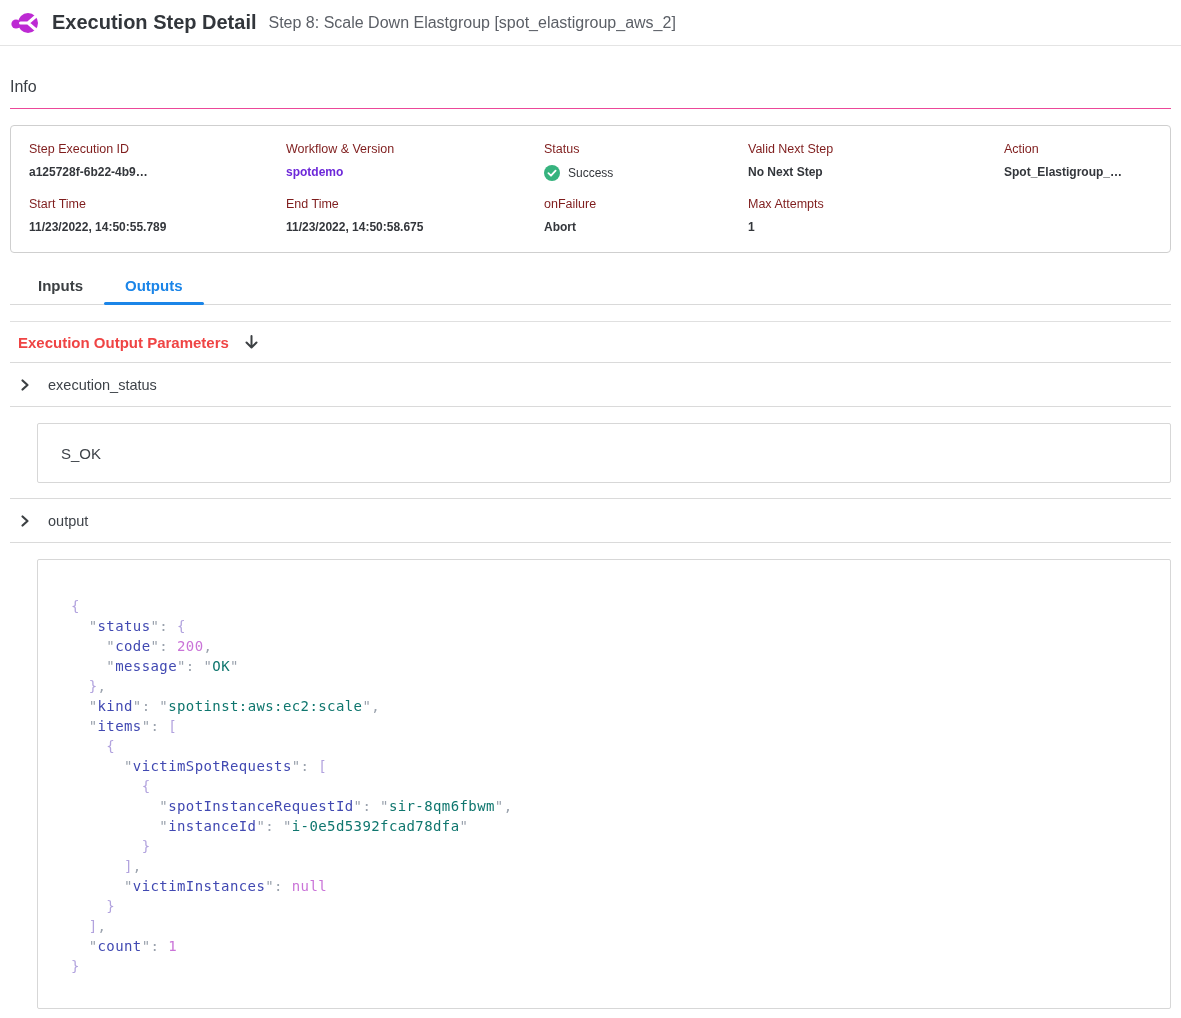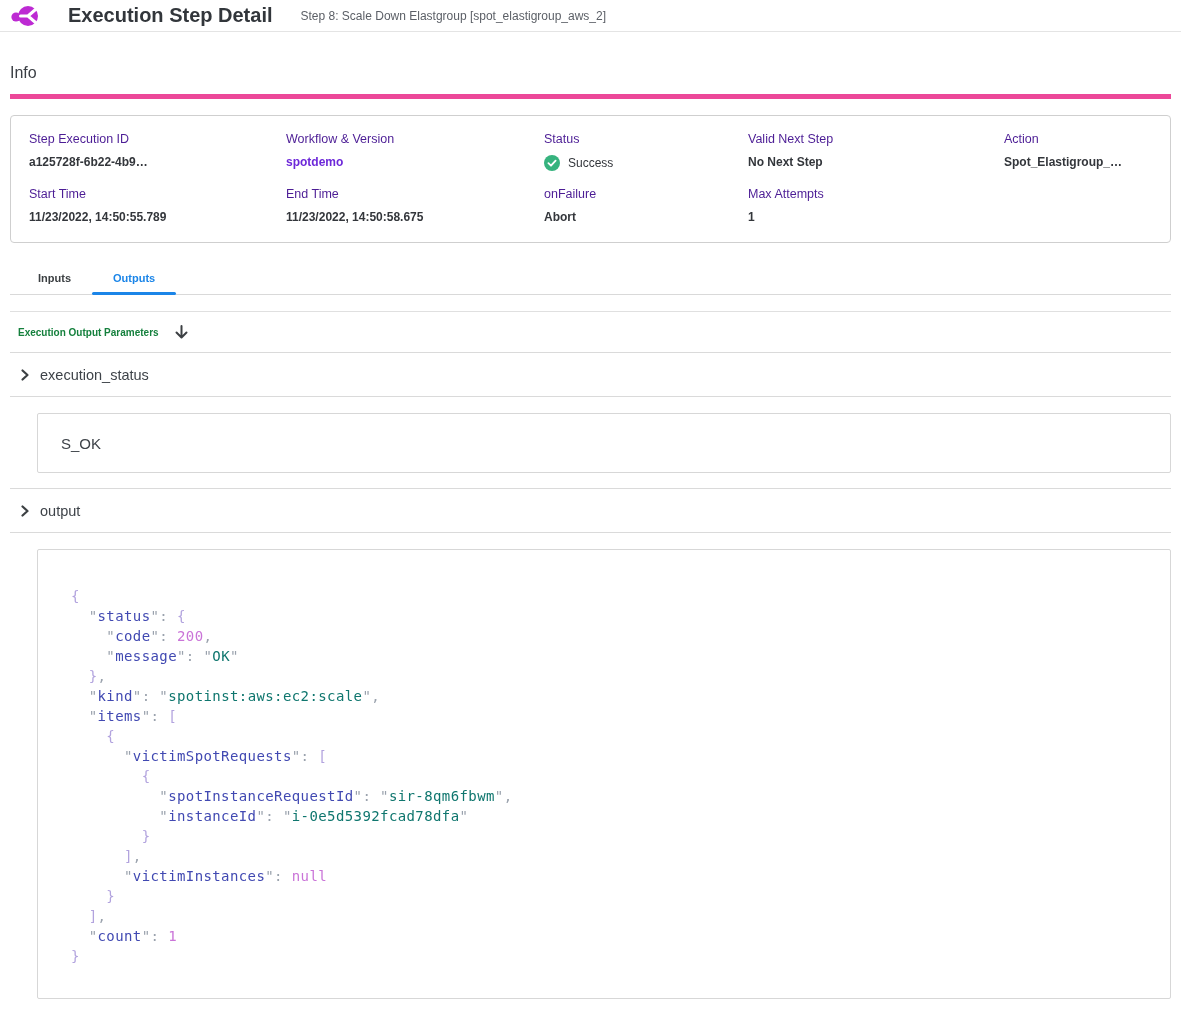--- a/index.html
+++ b/index.html
@@ -4,80 +4,80 @@
 <style>
   * { margin:0; padding:0; box-sizing:border-box; }
   html,body { background:#fff; }
   body {
     width:1181px; height:1018px; overflow:hidden;
     font-family:"Liberation Sans", sans-serif;
     color:#33363b;
   }
   
   .header {
-    display:flex; align-items:center; gap:28px;
-    height:32px; padding:0 10px;
+    display:flex; align-items:center; gap:12px;
+    height:46px; padding:0 10px;
     border-bottom:1px solid #e4e4e4;
   }
   .logo { width:30px; height:28px; flex:0 0 auto; display:flex; align-items:center; }
   .title { font-size:20px; font-weight:700; color:#32363b; white-space:nowrap; }
-  .subtitle { font-size:12px; font-weight:400; color:#5b5f66; white-space:nowrap; }
+  .subtitle { font-size:16px; font-weight:400; color:#5b5f66; white-space:nowrap; }
 
   
   .section-label {
     margin:32px 10px 0; padding-bottom:12px;
     font-size:16px; font-weight:500; color:#3a3e44;
-    border-bottom:5px solid #ec4899;
+    border-bottom:1px solid #ec4899;
   }
   .info-card {
     margin:16px 10px 0;
     border:1px solid #cfcfcf; border-radius:4px;
     padding:0 18px 18px;
   }
   .info-grid {
     display:grid;
     grid-template-columns:257px 258px 204px 256px 1fr;
   }
   .cell { padding-top:16px; }
-  .cell-label { font-size:12.5px; color:#4c1d95; margin-bottom:9px; }
+  .cell-label { font-size:12.5px; color:#7f1d1d; margin-bottom:9px; }
   .cell-value { font-size:12px; font-weight:700; color:#33363b; }
   .cell-value.link { color:#6d28d9; cursor:pointer; }
   .status-value { display:flex; align-items:center; gap:8px; font-weight:400; }
   .check-badge { width:16px; height:16px; flex:0 0 auto; }
 
   
   .tabs {
     display:flex; align-items:flex-end;
     margin:16px 10px 0; height:36px;
     border-bottom:1px solid #d9d9d9;
   }
   .tab {
     padding:8px 21px 10px; margin-left:0;
-    font-size:11px; font-weight:700; color:#3c4043;
+    font-size:15px; font-weight:700; color:#3c4043;
     cursor:pointer; position:relative;
   }
   .tab:first-child { margin-left:7px; }
   .tab.active { color:#1b85e8; }
   .tab.active::after {
     content:""; position:absolute; left:0; right:0; bottom:-1px;
     height:3px; background:#1b85e8; border-radius:2px;
   }
 
   
   .content { padding:0 10px; }
   .param-header-row {
     margin-top:16px; height:42px;
     display:flex; align-items:center; gap:14px;
     border-top:1px solid #e0e0e0; border-bottom:1px solid #dadada;
     padding-left:8px;
   }
-  .param-header-label { font-size:10px; font-weight:700; color:#15803d; }
+  .param-header-label { font-size:15px; font-weight:700; color:#ef4444; }
   .icon-btn { display:flex; align-items:center; cursor:pointer; }
   .collapse-row {
-    height:44px; display:flex; align-items:center; gap:8px;
+    height:44px; display:flex; align-items:center; gap:16px;
     border-bottom:1px solid #dadada; padding-left:8px; cursor:pointer;
   }
   .collapse-label { font-size:14.5px; color:#3e4349; }
   .value-box {
     margin:16px 0 0 27px; height:60px;
     border:1px solid #d7d7d7; border-radius:2px;
     display:flex; align-items:center; padding-left:23px;
     font-size:15px; color:#3e4349;
   }
   .spacer-divider { margin-top:15px; border-bottom:1px solid #dadada; }

